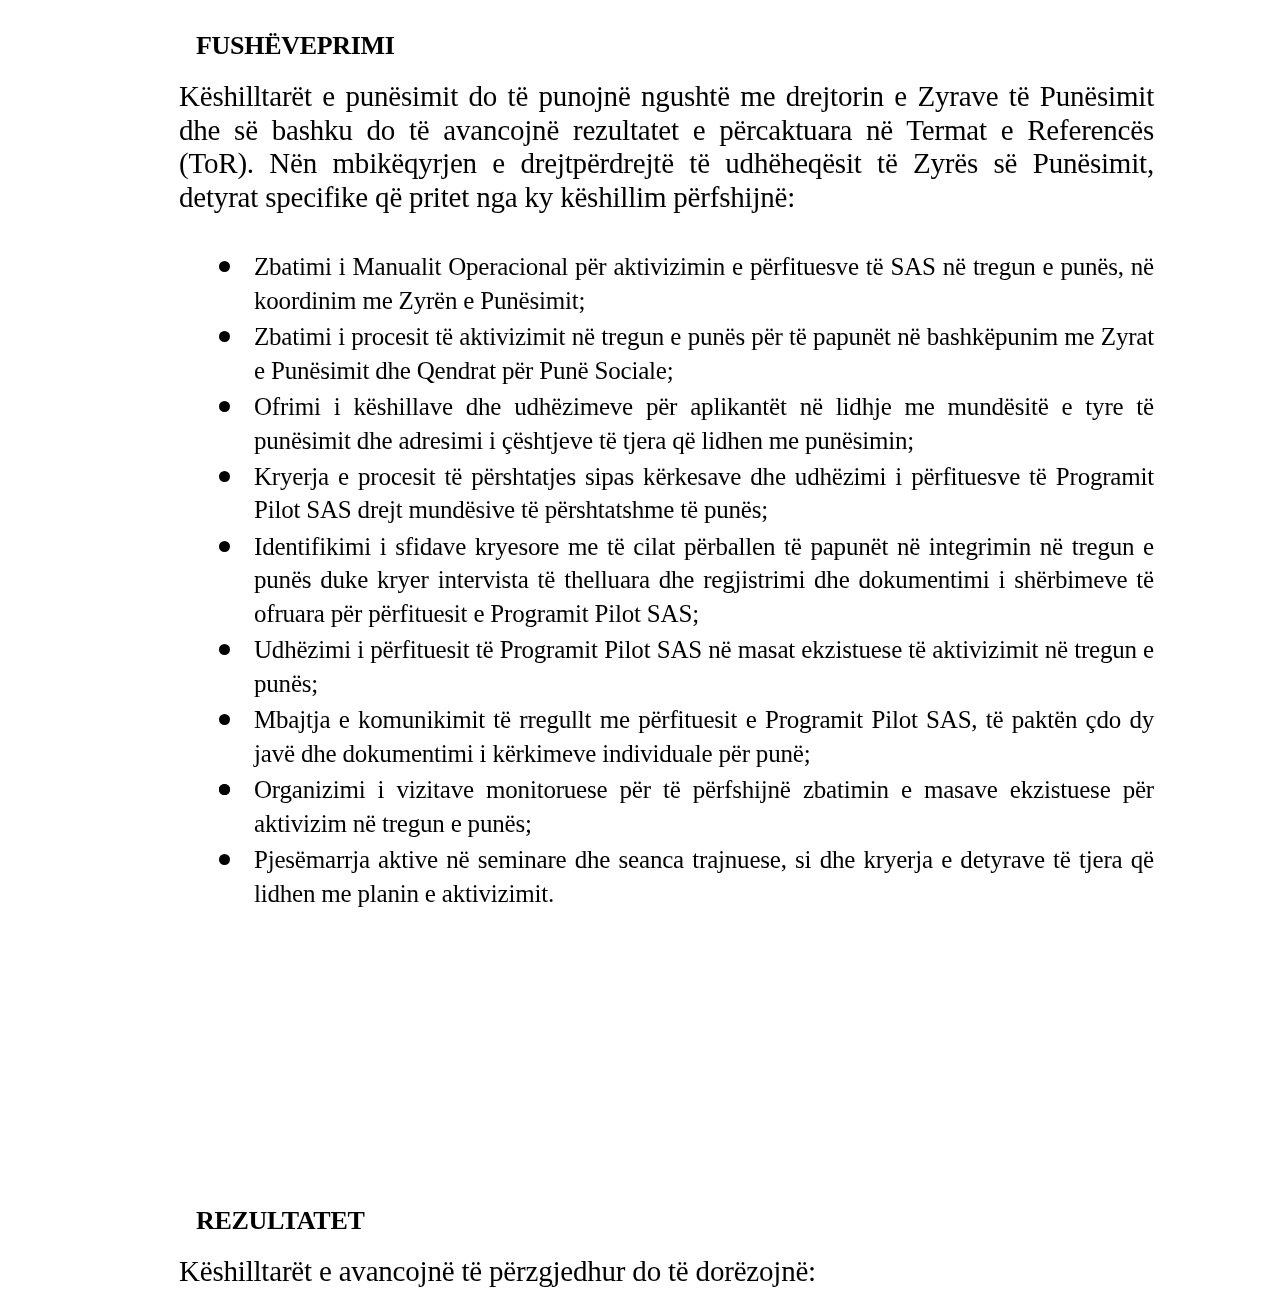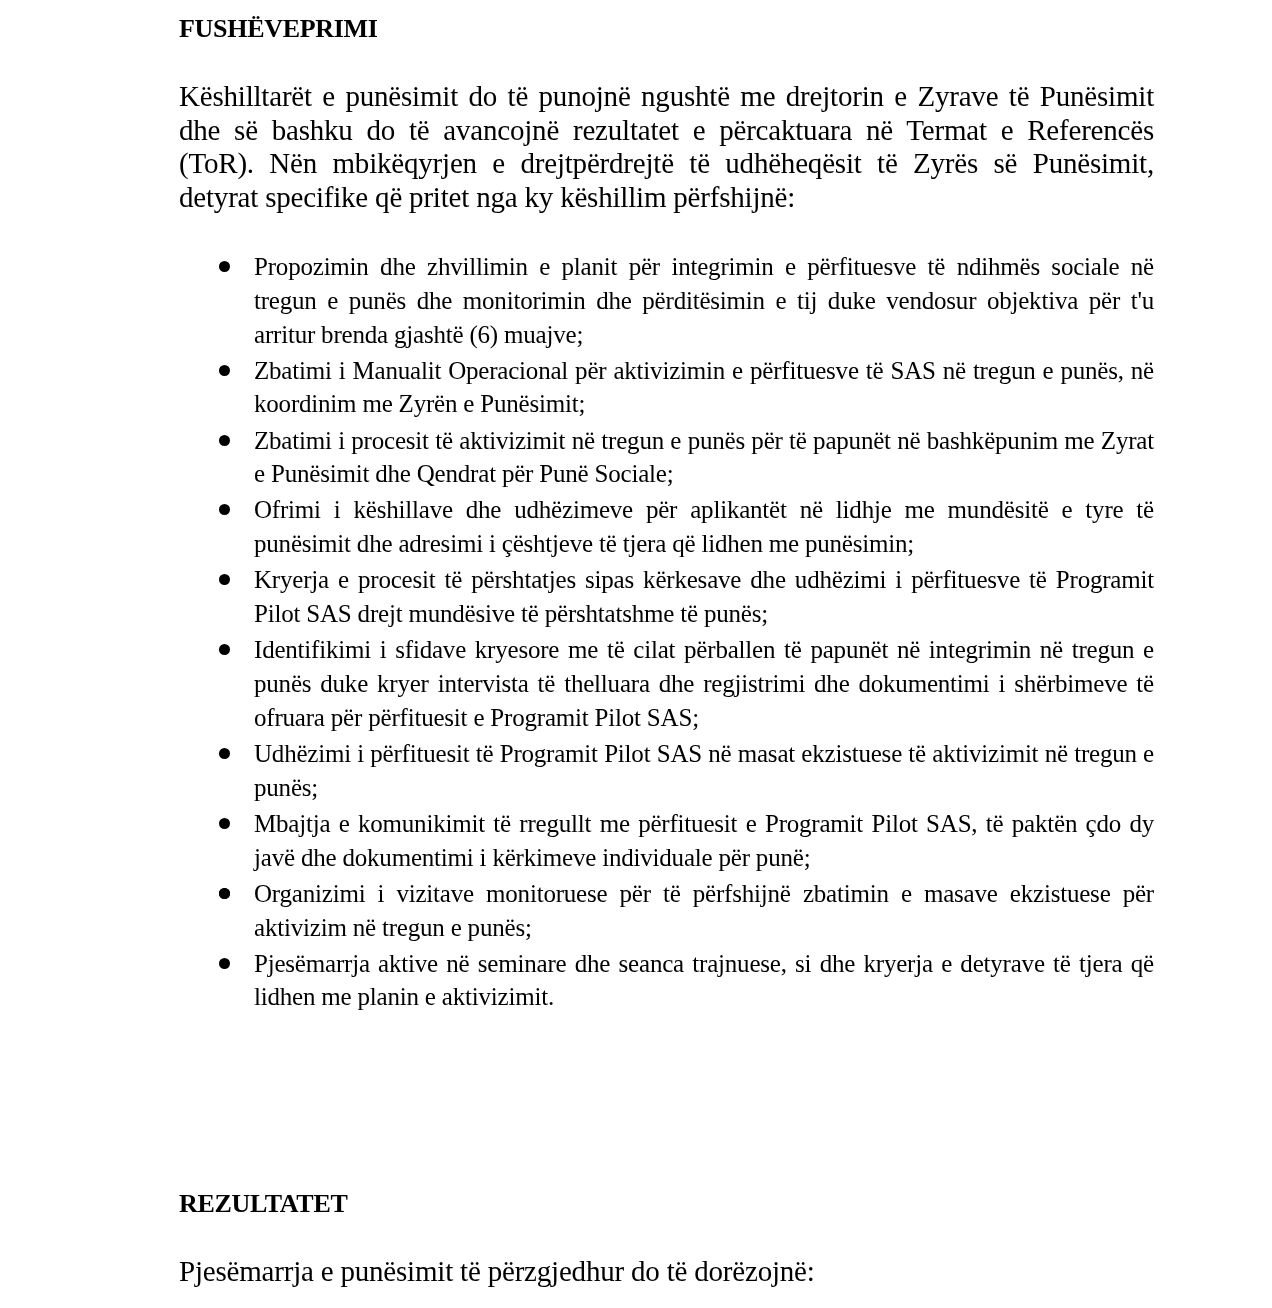--- a/index.html
+++ b/index.html
@@ -18,21 +18,21 @@
     .page {
       position: absolute;
       left: 179px;
       top: 0;
       width: 975px;
     }
     .heading {
       font-weight: bold;
       font-size: 26px;
       line-height: 34px;
-      margin: 0;
+      margin: 17px;
       letter-spacing: -0.3px;
     }
     .h1 { position: absolute; top: 12px; left: 0; }
     .h2 { position: absolute; top: 1187px; left: 0; }
     .para {
       font-size: 29px;
       line-height: 33.6px;
       text-align: justify;
       margin: 0;
       letter-spacing: -0.2px;
@@ -68,28 +68,27 @@
     }
   </style>
 </head>
 <body>
 
 <div class="page">
   <h2 class="heading h1">FUSHËVEPRIMI</h2>
   <p class="para p1">Këshilltarët e punësimit do të punojnë ngushtë me drejtorin e Zyrave të Punësimit dhe së bashku do të avancojnë rezultatet e përcaktuara në Termat e Referencës (ToR). Nën mbikëqyrjen e drejtpërdrejtë të udhëheqësit të Zyrës së Punësimit, detyrat specifike që pritet nga ky këshillim përfshijnë:</p>
 
   <ul class="list">
-    <li class="list-item"><span class="bullet"></span><span>Propozimin dhe zhvillimin e planit për integrimin e përfituesve të ndihmës sociale në tregun e punës dhe monitorimin dhe përditësimin e tij duke vendosur objektiva për t'u arritur brenda gjashtë (6) muajve;</span></li>
     <li class="list-item"><span class="bullet"></span><span>Zbatimi i Manualit Operacional për aktivizimin e përfituesve të SAS në tregun e punës, në koordinim me Zyrën e Punësimit;</span></li>
     <li class="list-item"><span class="bullet"></span><span>Zbatimi i procesit të aktivizimit në tregun e punës për të papunët në bashkëpunim me Zyrat e Punësimit dhe Qendrat për Punë Sociale;</span></li>
     <li class="list-item"><span class="bullet"></span><span>Ofrimi i këshillave dhe udhëzimeve për aplikantët në lidhje me mundësitë e tyre të punësimit dhe adresimi i çështjeve të tjera që lidhen me punësimin;</span></li>
     <li class="list-item"><span class="bullet"></span><span>Kryerja e procesit të përshtatjes sipas kërkesave dhe udhëzimi i përfituesve të Programit Pilot SAS drejt mundësive të përshtatshme të punës;</span></li>
     <li class="list-item"><span class="bullet"></span><span>Identifikimi i sfidave kryesore me të cilat përballen të papunët në integrimin në tregun e punës duke kryer intervista të thelluara dhe regjistrimi dhe dokumentimi i shërbimeve të ofruara për përfituesit e Programit Pilot SAS;</span></li>
     <li class="list-item"><span class="bullet"></span><span>Udhëzimi i përfituesit të Programit Pilot SAS në masat ekzistuese të aktivizimit në tregun e punës;</span></li>
     <li class="list-item"><span class="bullet"></span><span>Mbajtja e komunikimit të rregullt me përfituesit e Programit Pilot SAS, të paktën çdo dy javë dhe dokumentimi i kërkimeve individuale për punë;</span></li>
     <li class="list-item"><span class="bullet"></span></li>
     <li class="list-item"><span class="bullet"></span><span>Organizimi i vizitave monitoruese për të përfshijnë zbatimin e masave ekzistuese për aktivizim në tregun e punës;</span></li>
     <li class="list-item"><span class="bullet"></span><span>Pjesëmarrja aktive në seminare dhe seanca trajnuese, si dhe kryerja e detyrave të tjera që lidhen me planin e aktivizimit.</span></li>
   </ul>
 
   <h2 class="heading h2">REZULTATET</h2>
-  <p class="para p2">Pjesëmarrja e punësimit të përzgjedhur do të dorëzojnë:</p>
+  <p class="para p2">Këshilltarët e avancojnë të përzgjedhur do të dorëzojnë:</p>
 </div>
 
 </body></html>

